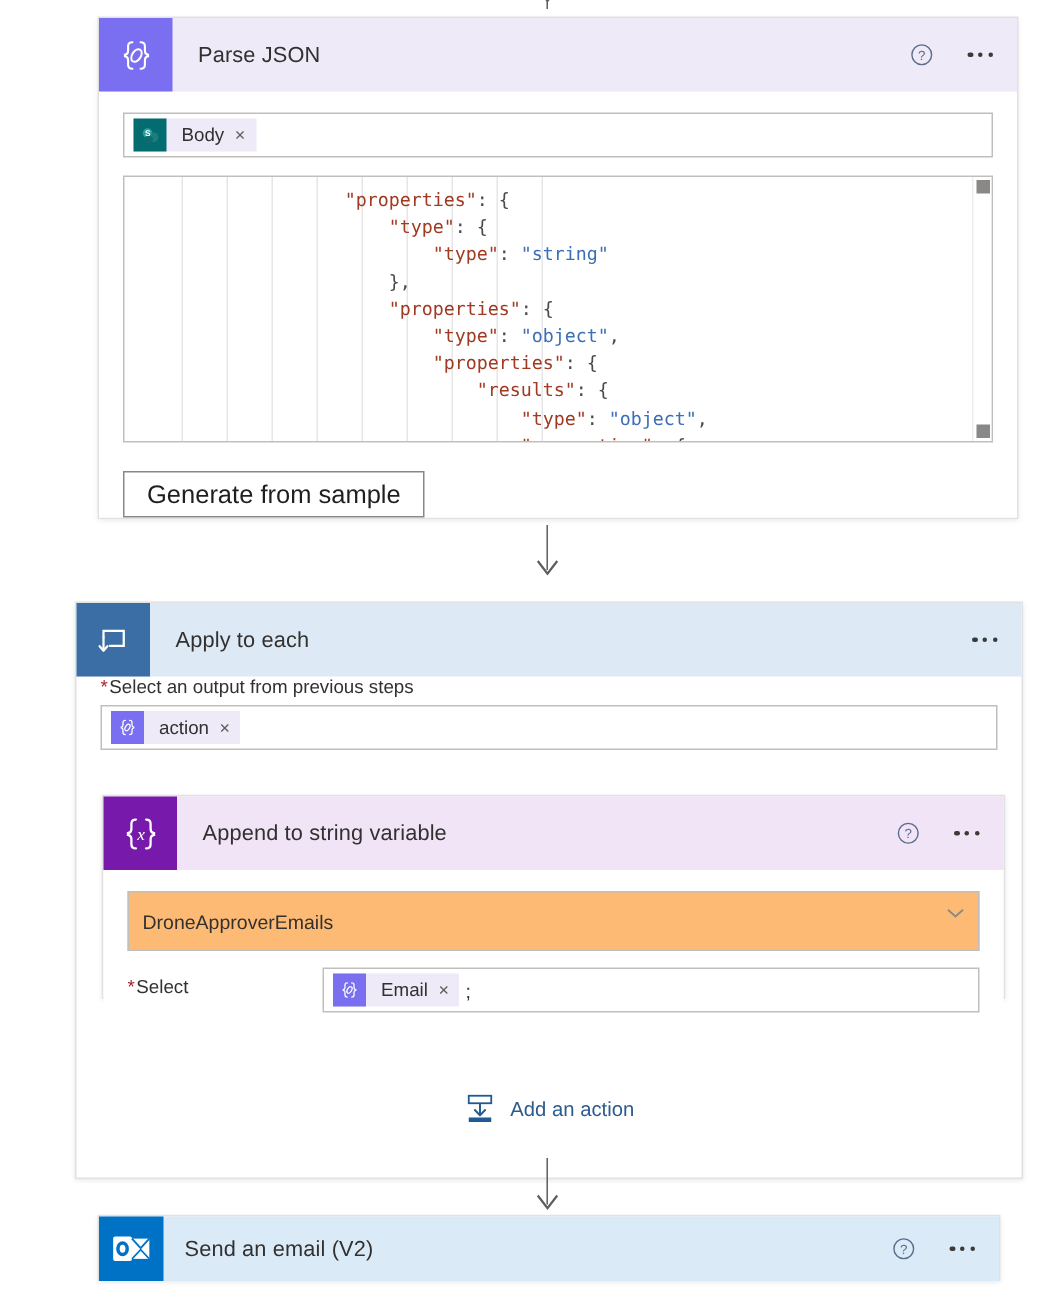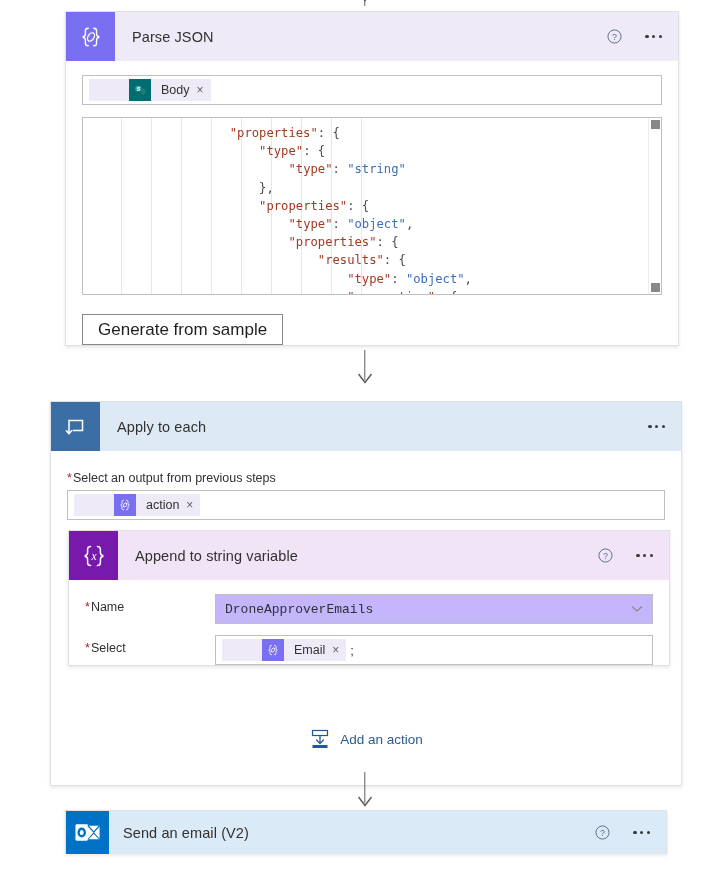--- a/index.html
+++ b/index.html
@@ -89,21 +89,20 @@
 
   
   .token {
     display: inline-flex;
     align-items: center;
     height: 22px;
     background: #eeeaf8;
     font-size: 12.5px;
     color: #323130;
     margin: 3px 0;
-    padding-left: 40px;
   }
   .token-ic {
     width: 22px; height: 22px;
     flex: 0 0 22px;
     display: flex; align-items: center; justify-content: center;
     color: #fff;
   }
   .token-label { padding: 0 7px 0 10px; white-space: nowrap; }
   .token-x {
     font-size: 12px; color: #605e5c;
@@ -150,45 +149,45 @@
     height: 31px; padding: 0 15px;
     border: 1px solid #8a8886;
     background: #ffffff;
     font-size: 17px; color: #201f1e;
     cursor: pointer;
     font-family: "Liberation Sans", sans-serif;
   }
 
   
   .dropdown {
-    border: 1px solid #bfbfbf; background: #c4b5fd;
-    height: 30px; display: flex; align-items: center;
+    border: 1px solid #bfbfbf; background: #fdba74;
+    height: 40px; display: flex; align-items: center;
     padding: 0 8px 0 9px; font-size: 13px; color: #323130;
-    position: relative; cursor: pointer; font-family: Liberation Mono, monospace;
+    position: relative; cursor: pointer;
   }
   .dropdown .chev { position: absolute; right: 9px; top: 10px; }
 
   
   .conn { position: absolute; }
   .conn .line { position: absolute; left: 50%; top: 0; width: 1.4px; background: #605e5c; transform: translateX(-50%); }
   .conn .head { position: absolute; left: 50%; transform: translateX(-50%); }
 
   
   .loop-card {
     position: absolute;
     background: #ffffff;
     border: 1px solid #e1e1e1;
     box-shadow: 0 0.3px 0.9px rgba(0,0,0,.08), 0 1.6px 3.6px rgba(0,0,0,.10);
     margin-top: 16px;
   }
   .loop-header { background: #dde9f4; }
   .loop-body { padding: 0; }
   .loop-subtitle {
     font-size: 12.5px; color: #323130;
-    padding: 20px 0 5px 14px;
+    padding: 0 0 5px 14px;
   }
 
   .add-action {
     display: flex; align-items: center; justify-content: center;
     gap: 9px; cursor: pointer;
   }
   .add-action .lbl { font-size: 13.5px; color: #2d5b8e; }
 </style>
 </head>
 <body>
@@ -354,23 +353,20 @@
               <i></i>
                 <i></i>
                 <i></i>
             </div>
           </div>
         </div>
 
         <div class="card-body">
 
           <div class="field-row" style="padding-top:14px;">
-            <div class="field-label">
-              <span class="req">*</span><span>Name</span>
-            </div>
             <div class="field-ctl">
               <div class="dropdown">
                 <span>DroneApproverEmails</span>
                 <svg class="chev" width="12" height="8" viewBox="0 0 12 8">
                   <path d="M1 1.5 L6 6 L11 1.5" fill="none" stroke="#8a8886" stroke-width="1.2"></path>
                 </svg>
               </div>
             </div>
           </div>
 

